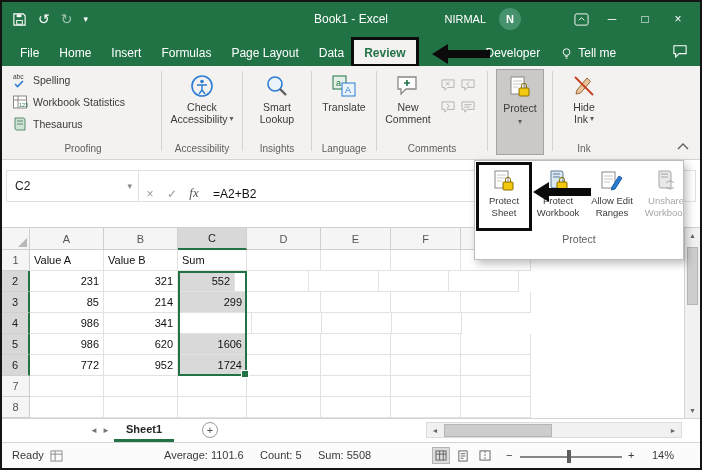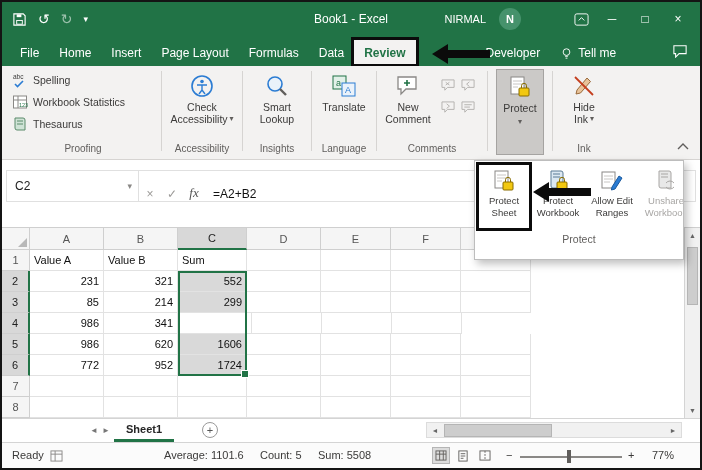--- a/index.html
+++ b/index.html
@@ -142,24 +142,24 @@
     <div class="tab">
         <span>File</span>
       </div>
     <div class="tab">
         <span>Home</span>
       </div>
     <div class="tab">
         <span>Insert</span>
       </div>
     <div class="tab">
+        <span>Formulas</span>
+      </div>
+    <div class="tab">
         <span>Page Layout</span>
-      </div>
-    <div class="tab">
-        <span>Formulas</span>
       </div>
     <div class="tab">
         <span>Data</span>
       </div>
     <div class="tab selected">
       <span>Review</span>
       <span class="annot-in"></span>
     </div>
     <div class="tab-spacer"></div>
     <div class="tab">
@@ -389,21 +389,21 @@
           <div class="cell" style="width: 69px;">Sum</div>
           <div class="cell" style="width: 74px;"></div>
           <div class="cell" style="width: 70px;"></div>
           <div class="cell" style="width: 70px;"></div>
           <div class="cell" style="width: 70px;"></div>
         </div>
         <div class="grow">
           <div class="gh rowh sel" style="width: 28px;">2</div>
           <div class="cell num" style="width: 74px;">231</div>
           <div class="cell num" style="width: 74px;">321</div>
-          <div class="cell selcell num" style="width: 69px;">552</div>
+          <div class="cell selcell num" style="width: 57px;">552</div>
           <div class="cell" style="width: 74px;"></div>
           <div class="cell" style="width: 70px;"></div>
           <div class="cell" style="width: 70px;"></div>
           <div class="cell" style="width: 70px;"></div>
         </div>
         <div class="grow">
           <div class="gh rowh sel" style="width: 28px;">3</div>
           <div class="cell num" style="width: 74px;">85</div>
           <div class="cell num" style="width: 74px;">214</div>
           <div class="cell selcell num" style="width: 69px;">299</div>
@@ -511,21 +511,21 @@
     <span class="viewic" style="left:474px;">
       <svg width="12" height="11" viewBox="0 0 13 12">
           <rect x="1" y="1" width="11" height="10" fill="none" stroke="#605e5c"></rect>
           <path d="M6.5 1v10" stroke="#605e5c" stroke-dasharray="2 1.4"></path>
         </svg>
     </span>
     <span class="sb-item" style="left:504px;">−</span>
     <span class="zoom-track"></span>
     <span class="zoom-thumb"></span>
     <span class="sb-item" style="left:626px;">+</span>
-    <span class="sb-item" style="left:650px;">77%</span>
+    <span class="sb-item" style="left:650px;">14%</span>
   </div>
 
   <div class="flyout">
     <div class="fly-row">
       <div class="flybtn">
         <span class="ficon">
           <svg width="24" height="24" viewBox="0 0 24 24">
               <rect x="3" y="2" width="13" height="17" fill="#fff" stroke="#8a8886"></rect>
               <path d="M5 6h9M5 9h9M5 12h5" stroke="#c8c6c4"></path>
               <rect x="11" y="13" width="10" height="8" rx="1" fill="#f2c811" stroke="#8a6d00"></rect>

